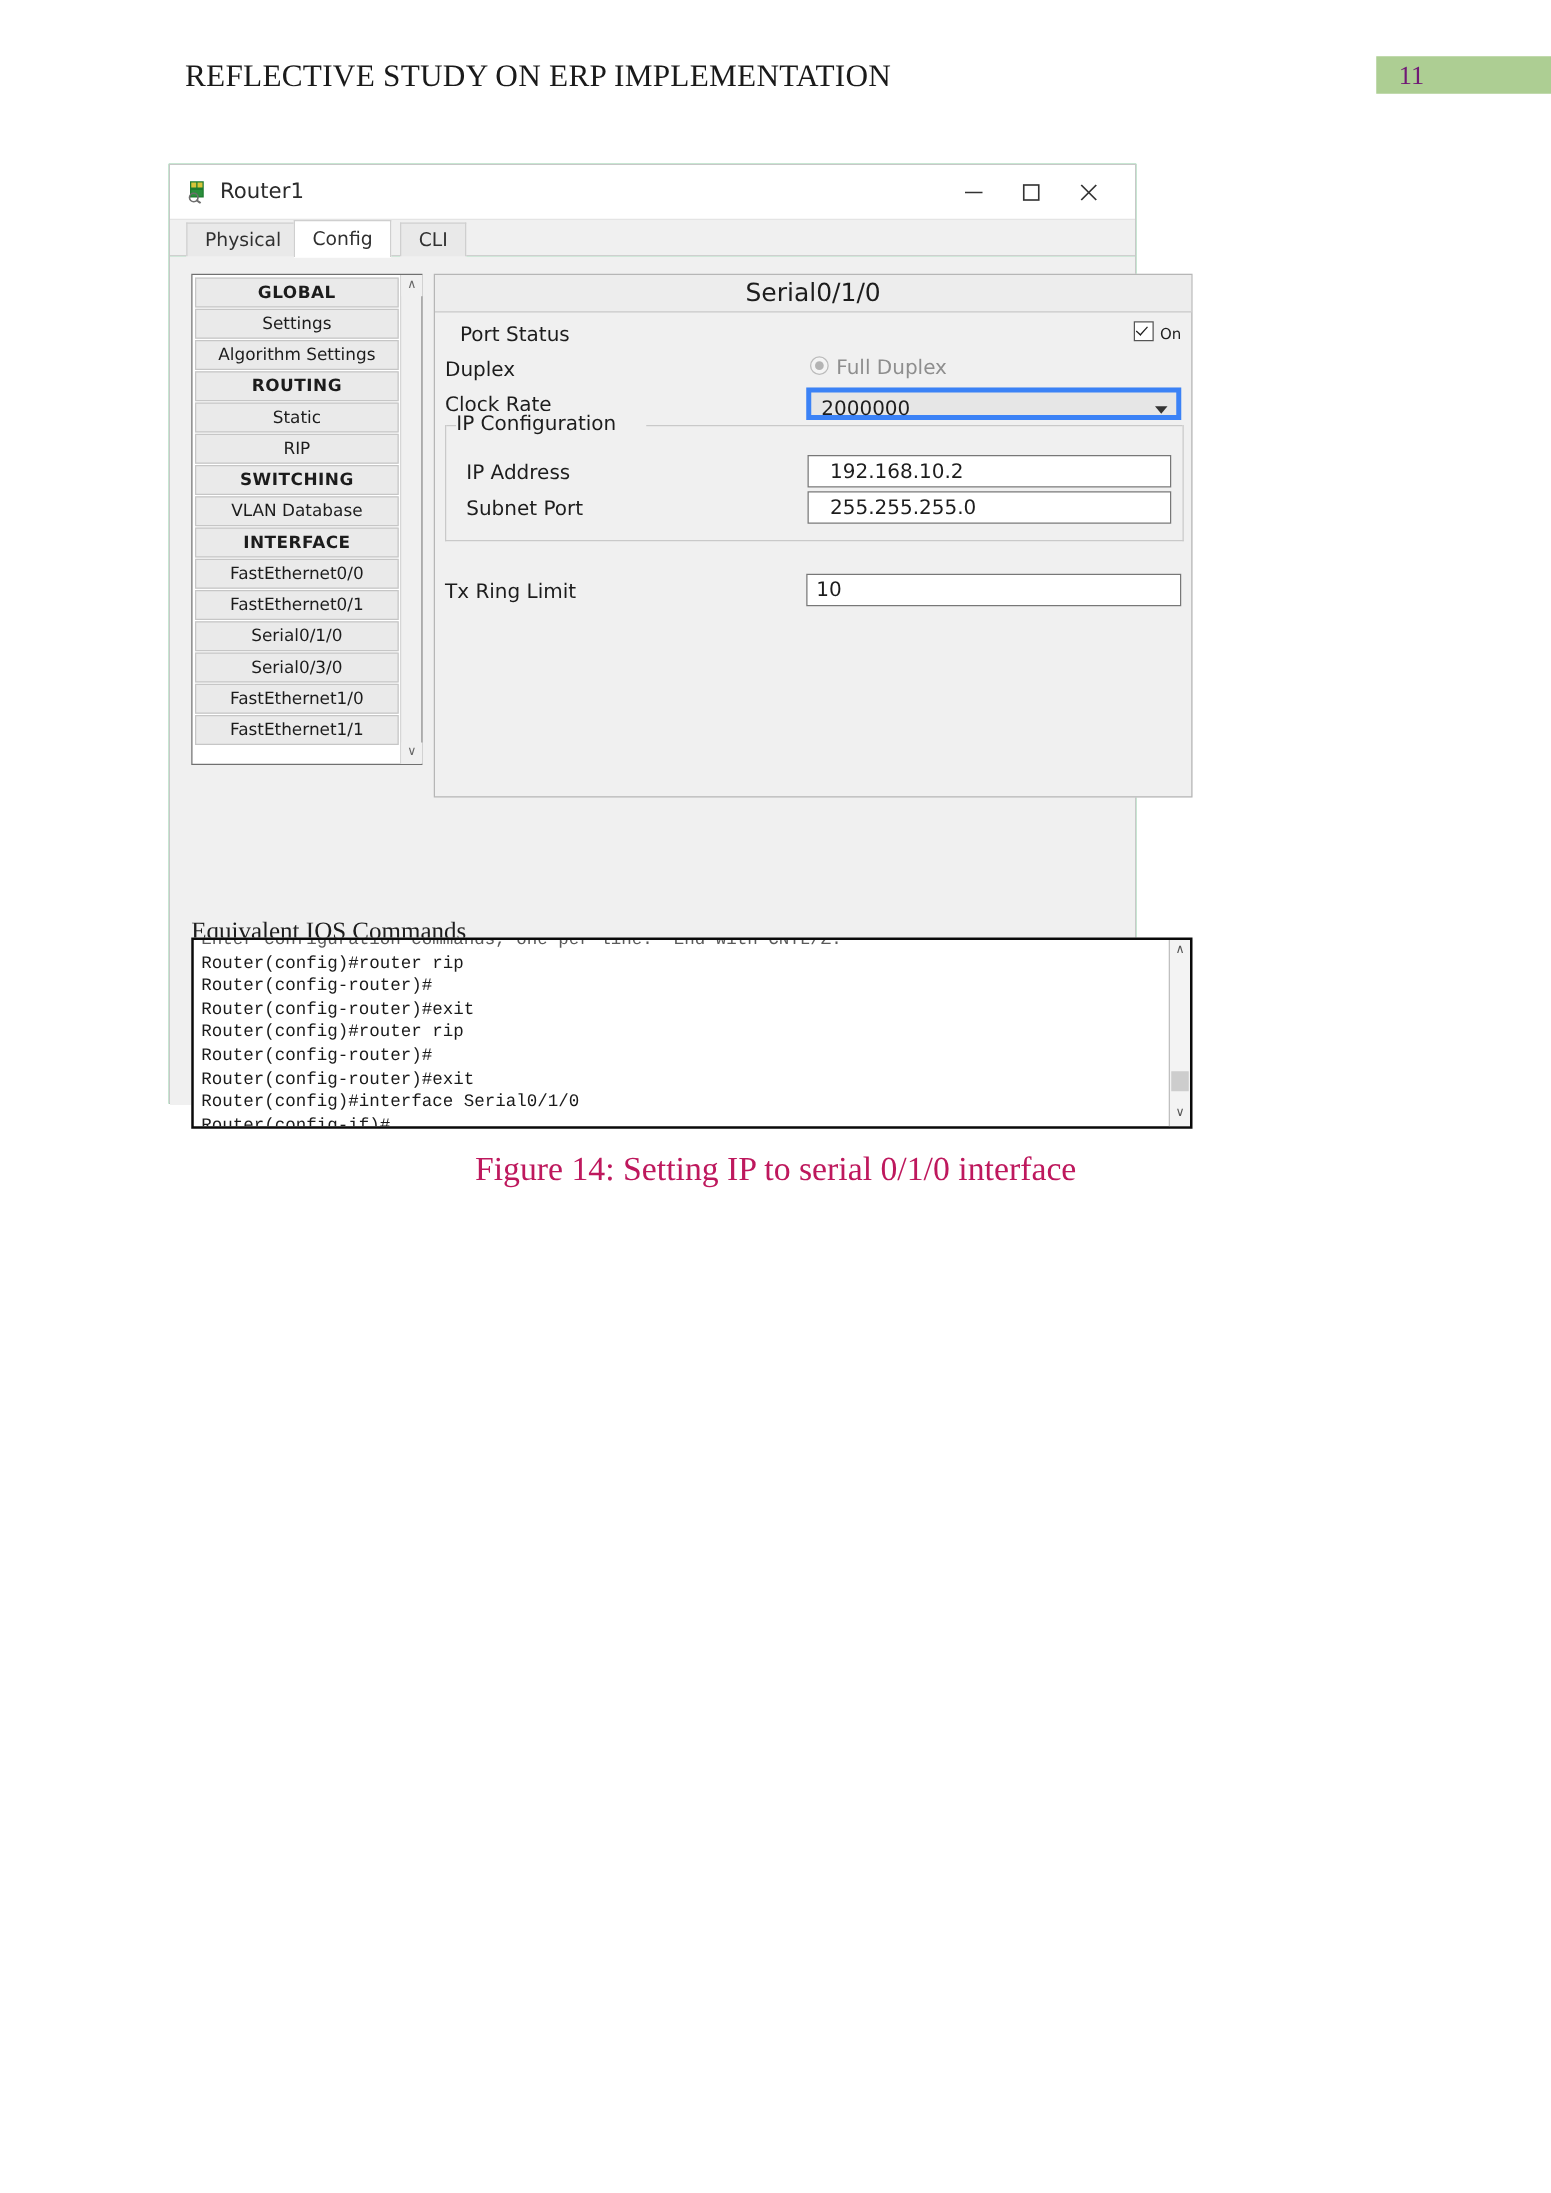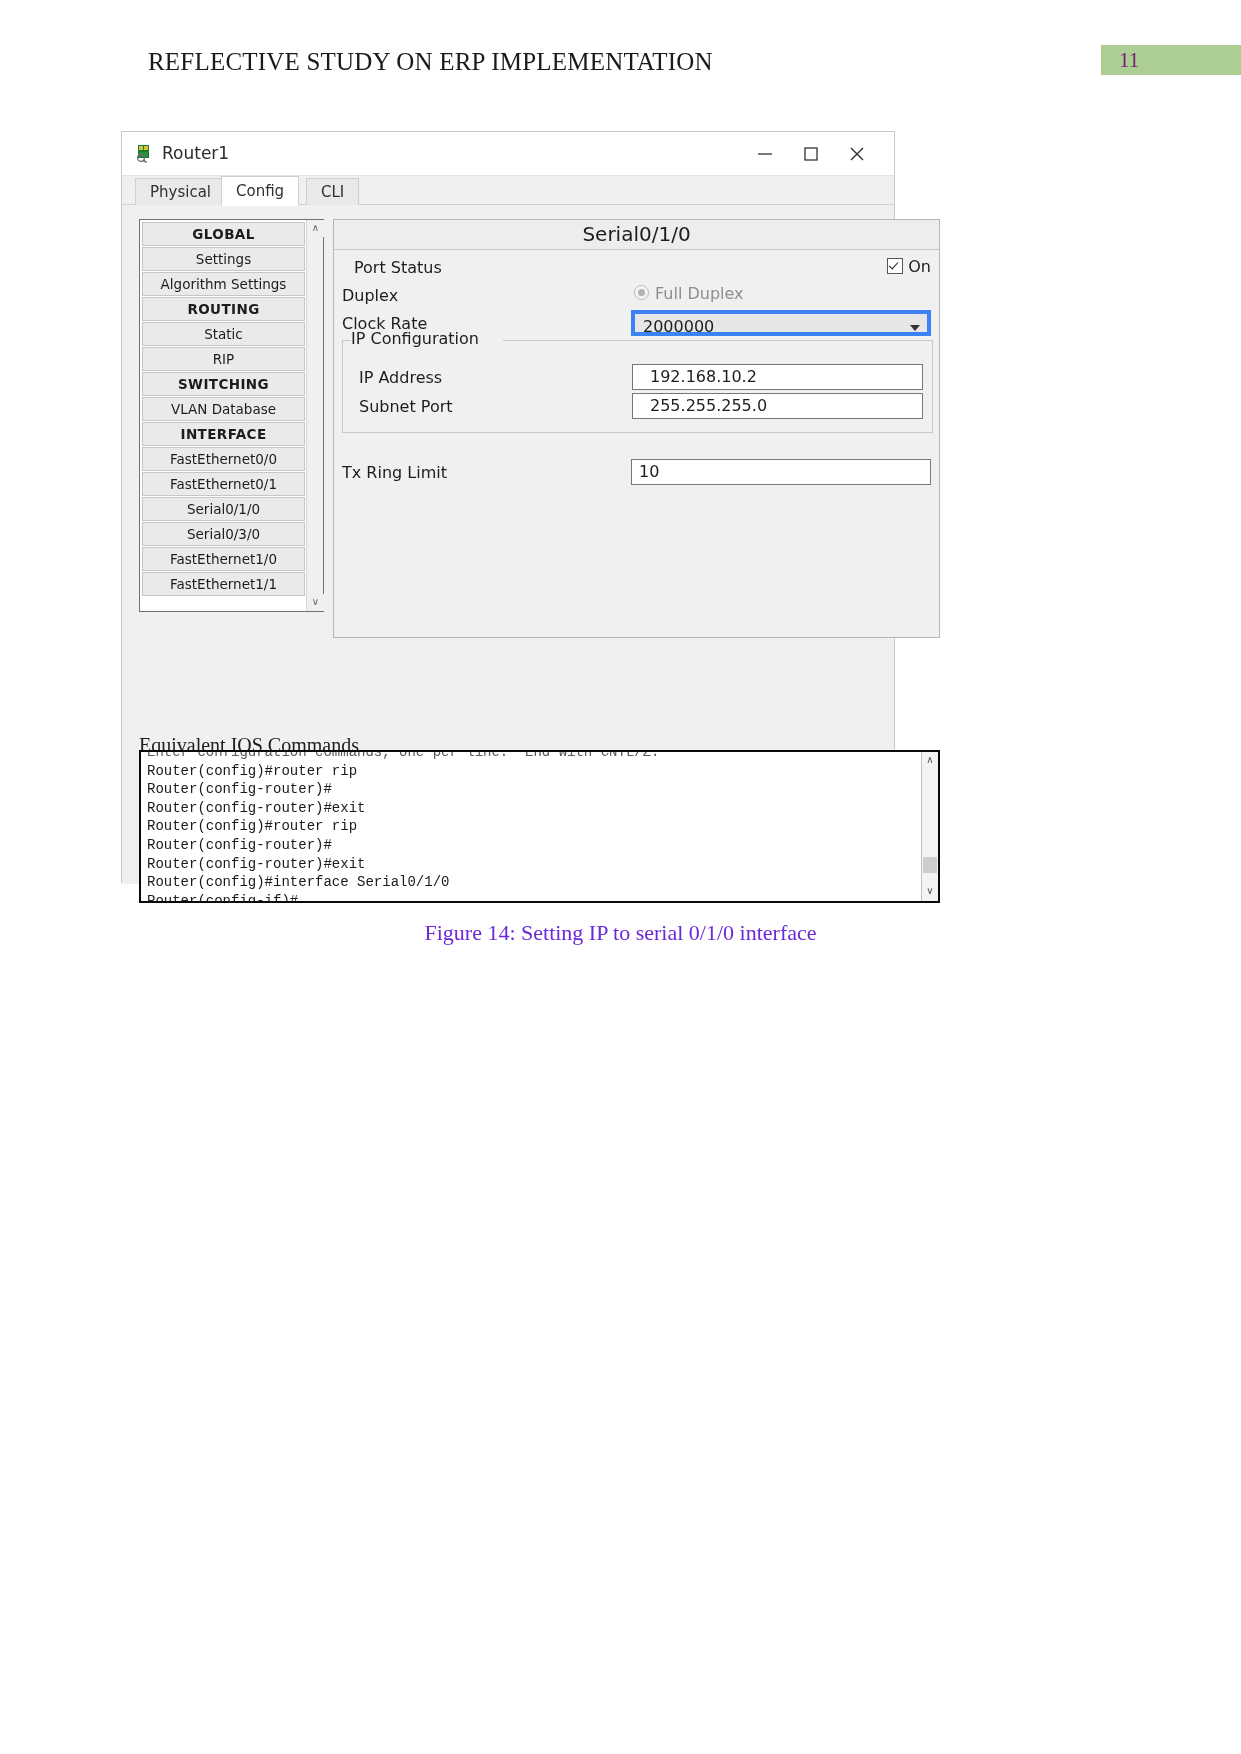--- a/index.html
+++ b/index.html
@@ -47,21 +47,21 @@
     left: 18px;
     top: 3px;
     font-family: "Liberation Serif", serif;
     font-size: 21px;
     color: #701a75;
   }
 
   
   .shot {
     position: absolute;
-    left: 121px;
+    left: 135px;
     top: 131px;
     width: 774px;
     height: 752px;
     background: #22c55e;
     border: 1px solid #c8c8c8;
     box-sizing: border-box;
     font-family: "DejaVu Sans", sans-serif;
   }
 
   
@@ -227,21 +227,21 @@
   .lbl-portstatus { top: 38px; margin-left: 12px; }
   .lbl-duplex { top: 66px; }
   .lbl-clockrate { top: 94px; }
   .lbl-txring { top: 243px; }
 
   .chk-on {
     position: absolute;
     right: 8px;
     top: 37px;
     height: 20px;
-    font-size: 16px;
+    font-size: 12px;
     color: #1d1d1d;
     white-space: nowrap;
   }
   .chk-box {
     display: inline-block;
     width: 14px; height: 14px;
     border: 1px solid #555;
     background: #fff;
     position: relative;
     vertical-align: -2px;
@@ -437,22 +437,22 @@
     background: #cdcdcd;
   }
 
   
   .caption {
     position: absolute;
     left: 0; top: 920px;
     width: 1241px;
     text-align: center;
     font-family: "Liberation Serif", serif;
-    font-size: 22px;
-    color: #6d28d9;
+    font-size: 27px;
+    color: #be185d;
   }
 </style>
 </head>
 <body>
 
 <div class="doc-header">
   <div class="doc-title">REFLECTIVE STUDY ON ERP IMPLEMENTATION</div>
   <div class="page-badge">
     <span>11</span>
   </div>

